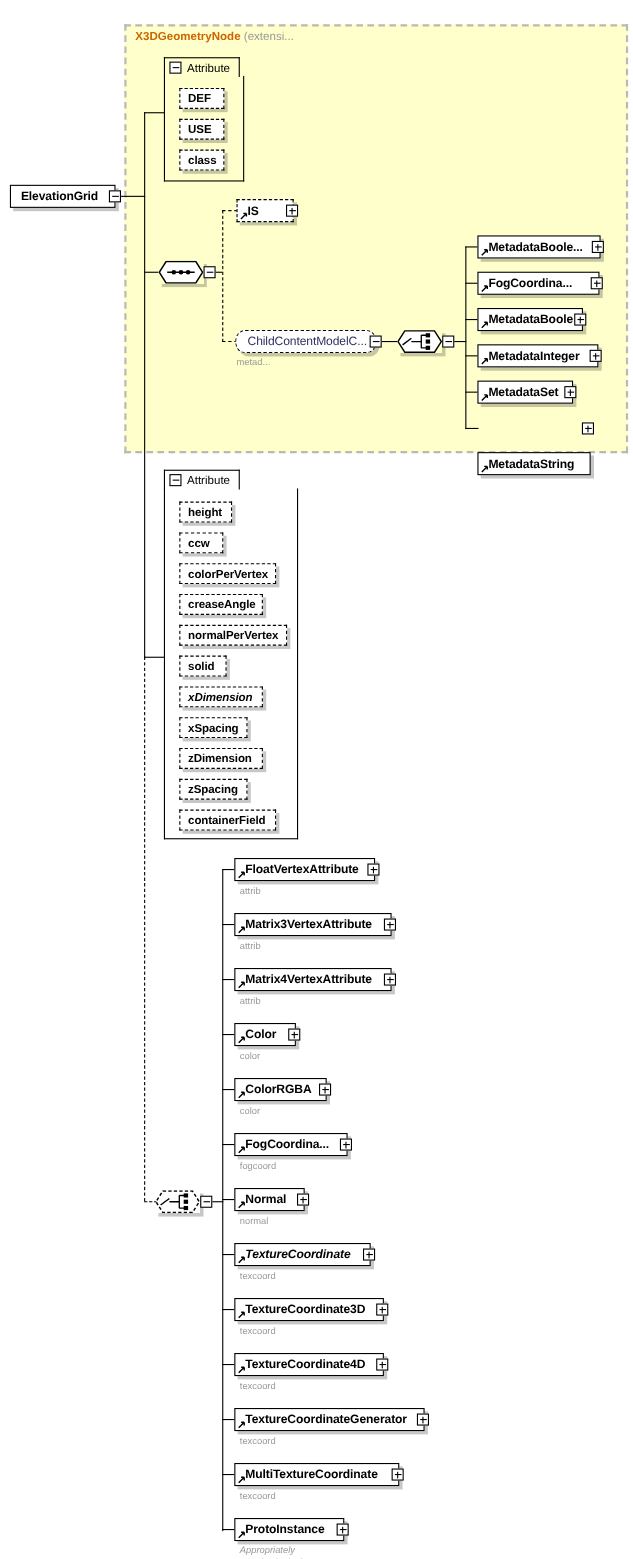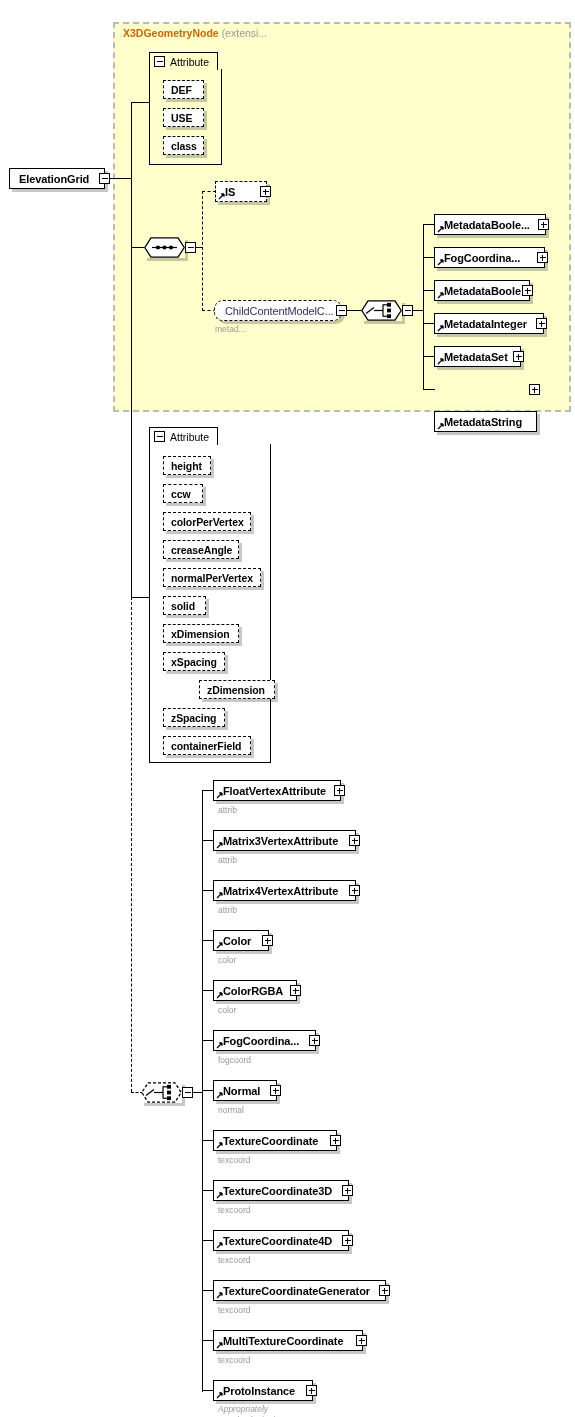--- a/index.html
+++ b/index.html
@@ -275,27 +275,27 @@
   </div>
   <div class="ebox attrbox" style="left:163px;top:524px;width:76px;">
     <span class="lbl">creaseAngle</span>
   </div>
   <div class="ebox attrbox" style="left:163px;top:552px;width:98px;">
     <span class="lbl">normalPerVertex</span>
   </div>
   <div class="ebox attrbox" style="left:163px;top:580px;width:43px;">
     <span class="lbl">solid</span>
   </div>
-  <div class="ebox attrbox" style="left:163px;top:608px;width:76px;">
+  <div class="ebox attrbox" style="left:163px;top:608px;width:76px;font-style:italic;">
     <span class="lbl">xDimension</span>
   </div>
   <div class="ebox attrbox" style="left:163px;top:636px;width:62px;">
     <span class="lbl">xSpacing</span>
   </div>
-  <div class="ebox attrbox" style="left:163px;top:664px;width:76px;margin-left:36px;">
+  <div class="ebox attrbox" style="left:163px;top:664px;width:76px;">
     <span class="lbl">zDimension</span>
   </div>
   <div class="ebox attrbox" style="left:163px;top:692px;width:62px;">
     <span class="lbl">zSpacing</span>
   </div>
   <div class="ebox attrbox" style="left:163px;top:720px;width:88px;">
     <span class="lbl">containerField</span>
   </div>
 
   <div class="dln v" style="left:131px;top:581px;height:495px;"></div>
@@ -383,21 +383,21 @@
   <div class="ebox" style="left:213px;top:1064px;width:64px;">
     <span class="lbl">Normal</span>
     <svg class="refarrow" viewBox="0 0 8 8" xmlns="http://www.w3.org/2000/svg">
       <path d="M1,7 L6,2 M6,2 L3.2,2 M6,2 L6,4.8" stroke="#000" stroke-width="1.3" fill="none"></path>
     </svg>
   </div>
   <div class="expander plus" style="left:270px;top:1069px;"></div>
   <div class="annot" style="left:218px;top:1089px;">normal</div>
 
   <div class="ln h" style="left:202px;top:1124px;width:12px;"></div>
-  <div class="ebox" style="left:213px;top:1114px;width:124px;">
+  <div class="ebox" style="left:213px;top:1114px;width:124px;font-style:italic;">
     <span class="lbl">TextureCoordinate</span>
     <svg class="refarrow" viewBox="0 0 8 8" xmlns="http://www.w3.org/2000/svg">
       <path d="M1,7 L6,2 M6,2 L3.2,2 M6,2 L6,4.8" stroke="#000" stroke-width="1.3" fill="none"></path>
     </svg>
   </div>
   <div class="expander plus" style="left:330px;top:1119px;"></div>
   <div class="annot" style="left:218px;top:1139px;">texcoord</div>
 
   <div class="ln h" style="left:202px;top:1174px;width:12px;"></div>
   <div class="ebox" style="left:213px;top:1164px;width:136px;">

